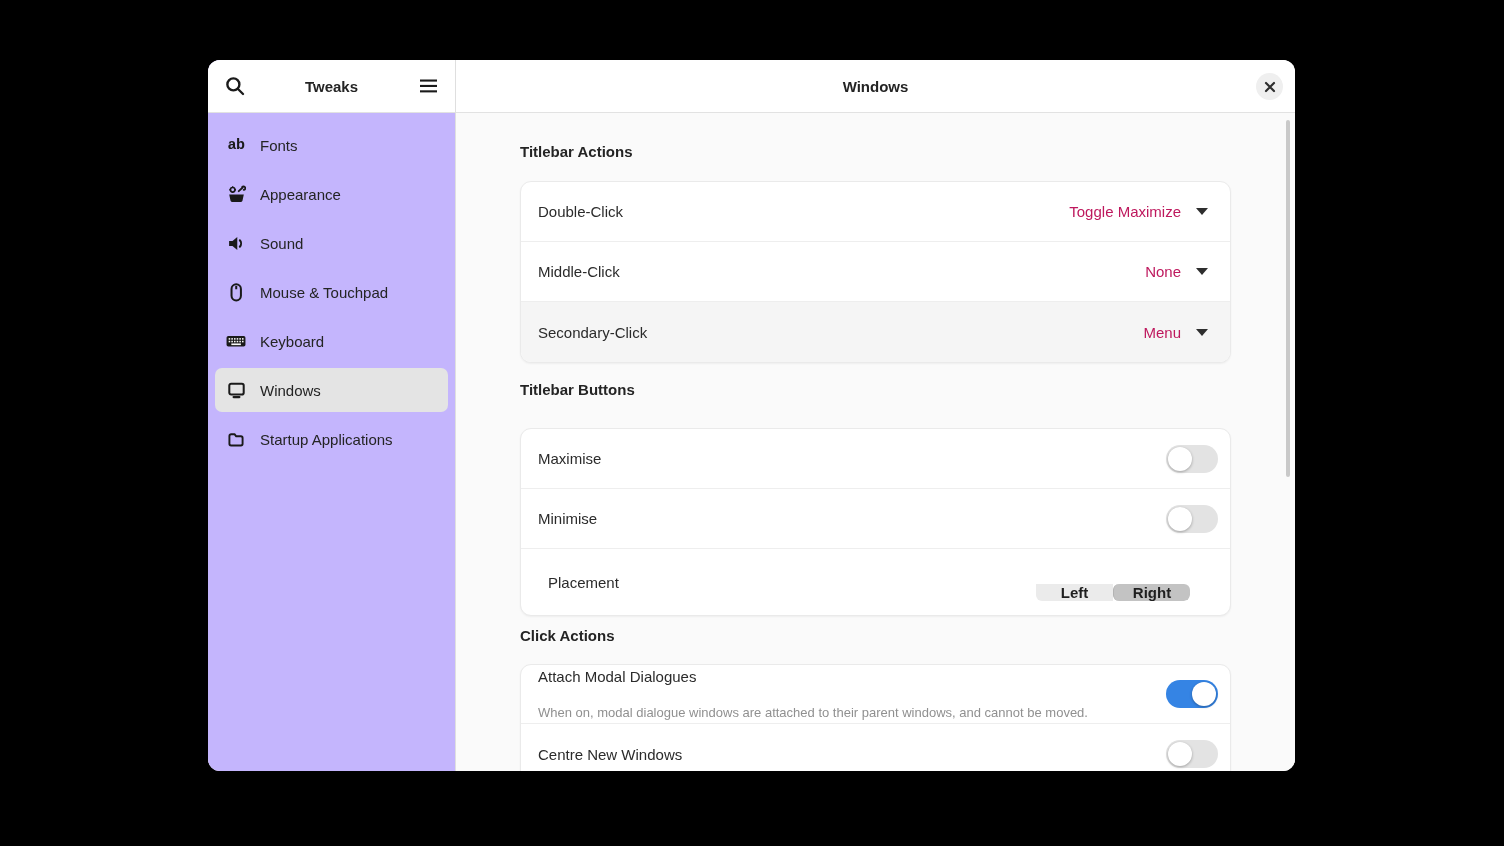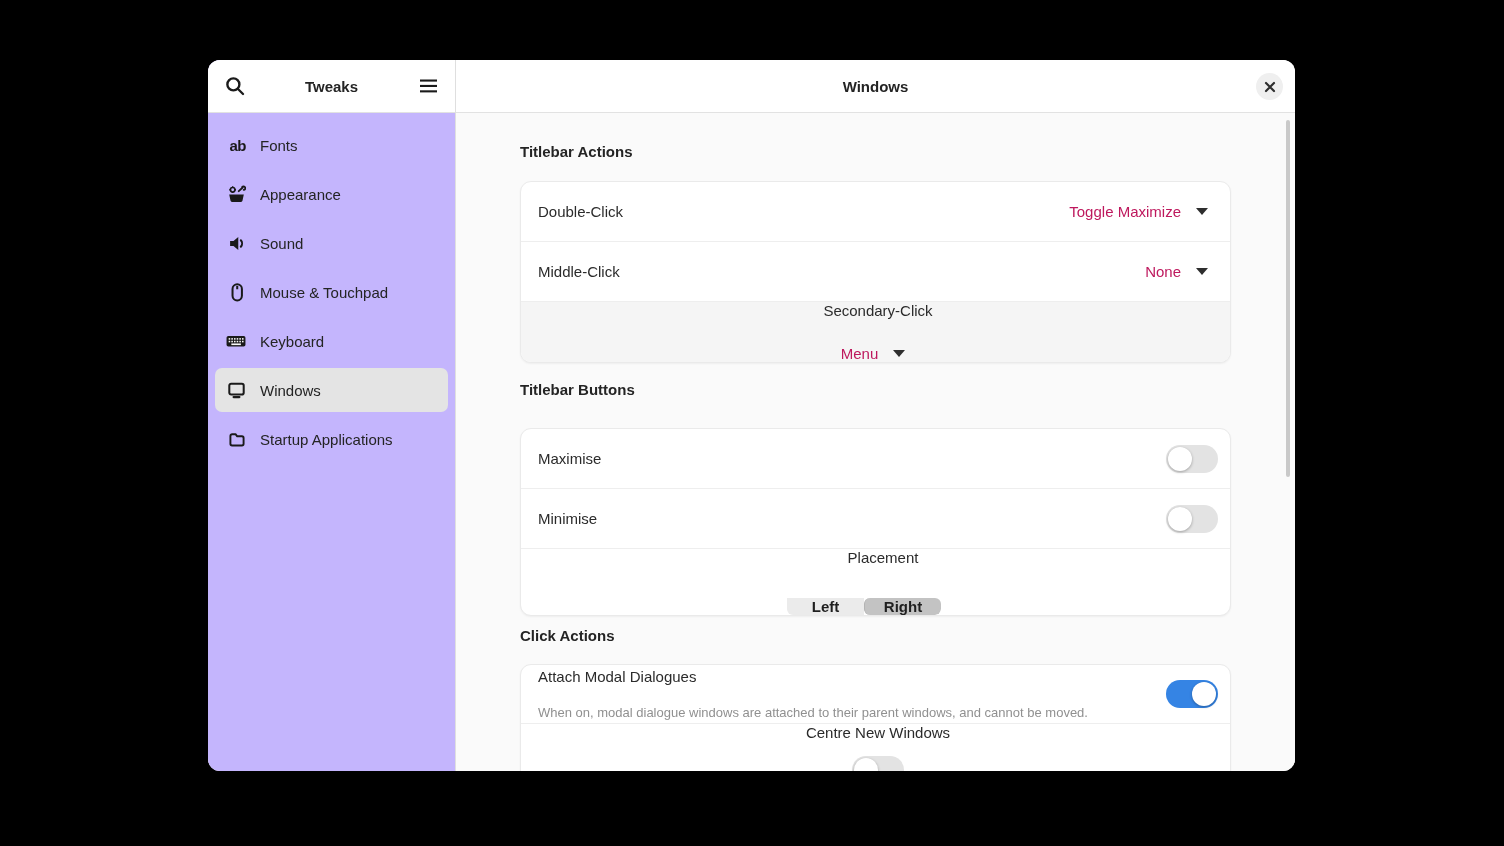--- a/index.html
+++ b/index.html
@@ -15,42 +15,42 @@
   .sidebar-header { position:absolute; left:0; top:0; width:100%; height:53px;
              background:#ffffff; border-bottom:1px solid #e2e2e2;
              display:flex; align-items:center; padding:0 14px; }
   .sb-title { flex:1; text-align:center; font-size:15px; font-weight:700; color:#242424; }
   .icon-btn { width:26px; height:26px; display:flex; align-items:center; justify-content:center; border-radius:5px; cursor:pointer; }
 
   .nav { position:absolute; left:0; top:63px; width:247px; padding:0 7px; }
   .nav-item { height:44px; margin-bottom:5px; border-radius:7px;
               display:flex; align-items:center; padding:0 11px; gap:14px; cursor:pointer; }
   .nav-item.selected { background:#e4e4e4; }
-  .nav-icon { width:20px; height:18px; display:flex; align-items:center; justify-content:flex-end; flex:none; }
+  .nav-icon { width:20px; height:18px; display:flex; align-items:center; justify-content:center; flex:none;font-family:Liberation Mono, monospace; }
   .nav-label { font-size:15px; color:#242424; white-space:nowrap; }
   .ab-glyph { font-weight:700; font-size:15px; color:#1a1a1a; letter-spacing:-.5px; }
 
   
   .main-header { position:absolute; left:248px; top:0; width:839px; height:53px;
              background:#ffffff; border-bottom:1px solid #e2e2e2; }
   .main-title { position:absolute; left:0; top:0; width:100%; height:52px;
              display:flex; align-items:center; justify-content:center;
              font-size:15px; font-weight:700; color:#242424; }
   .close-btn { position:absolute; right:12px; top:13px; width:27px; height:27px; border-radius:50%;
              background:#efefef; display:flex; align-items:center; justify-content:center; cursor:pointer; }
 
   .content { position:absolute; left:248px; top:53px; width:839px; height:658px; background:#fafafa; }
 
   .section-title { position:absolute; left:64px; font-size:15px; font-weight:700; color:#242424; }
   .card { position:absolute; left:64px; width:711px; background:#ffffff;
           border:1px solid #eaeaea; border-radius:11px; overflow:hidden;
           box-shadow:0 1px 2px rgba(0,0,0,.05); }
   .row { height:60px; display:flex; align-items:center; justify-content:space-between;
          padding:0 12px 0 17px; border-bottom:1px solid #eeeeee; }
-  .card .row:last-child { border-bottom:none;flex-direction:column; }
+  .card .row:last-child { border-bottom:none; }
   .row.shaded { background:#f5f5f5; }
   .row.tall { height:66px; }
   .row-label { font-size:15px; color:#2b2b2b; }
   .row-label.indent { padding-left:10px; }
   .row-text { display:flex; flex-direction:column; gap:20px; }
   .row-sub { font-size:13px; color:#909090; }
 
   .dropdown { display:flex; align-items:center; gap:15px; margin-right:10px; cursor:pointer; }
   .dd-value { font-size:15px; color:#be185d; }
   .caret { width:0; height:0; border-left:6px solid transparent; border-right:6px solid transparent;

